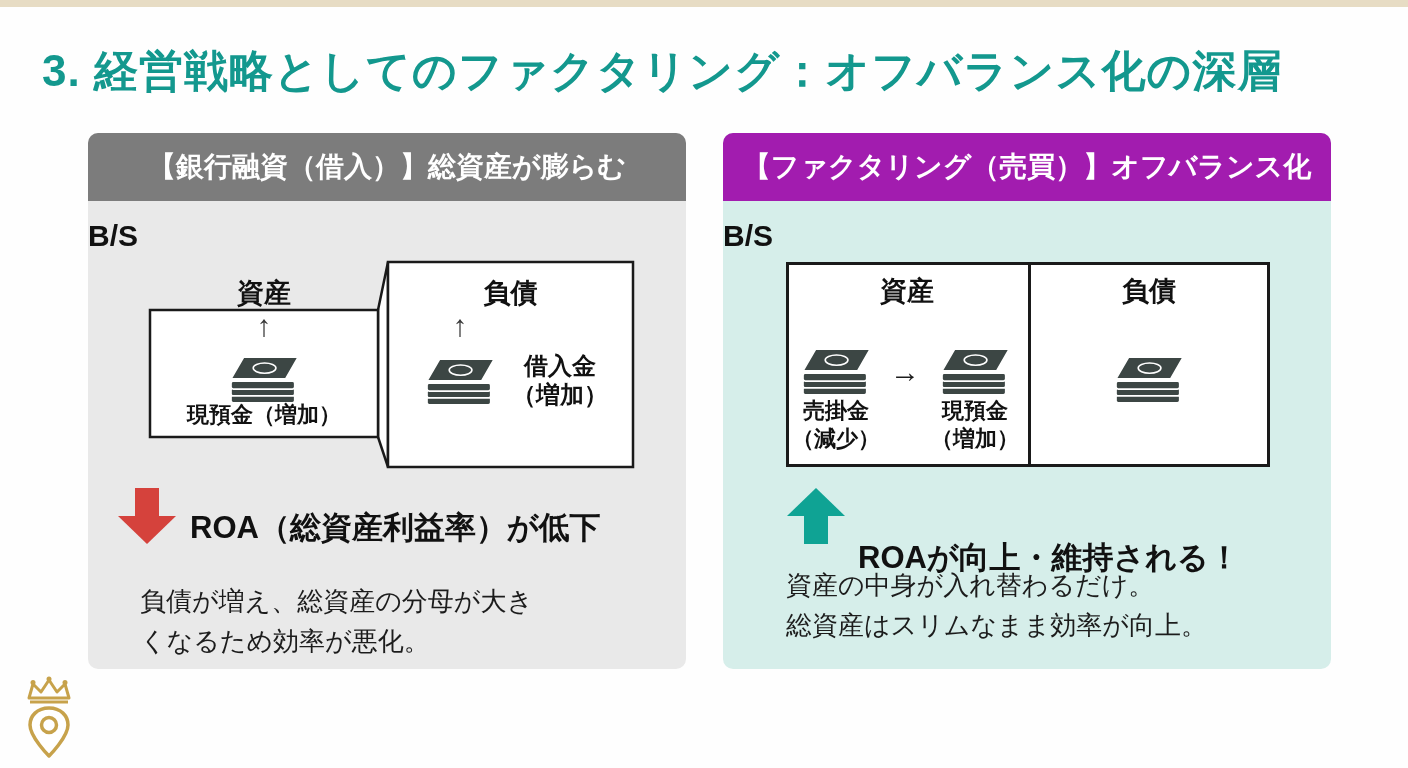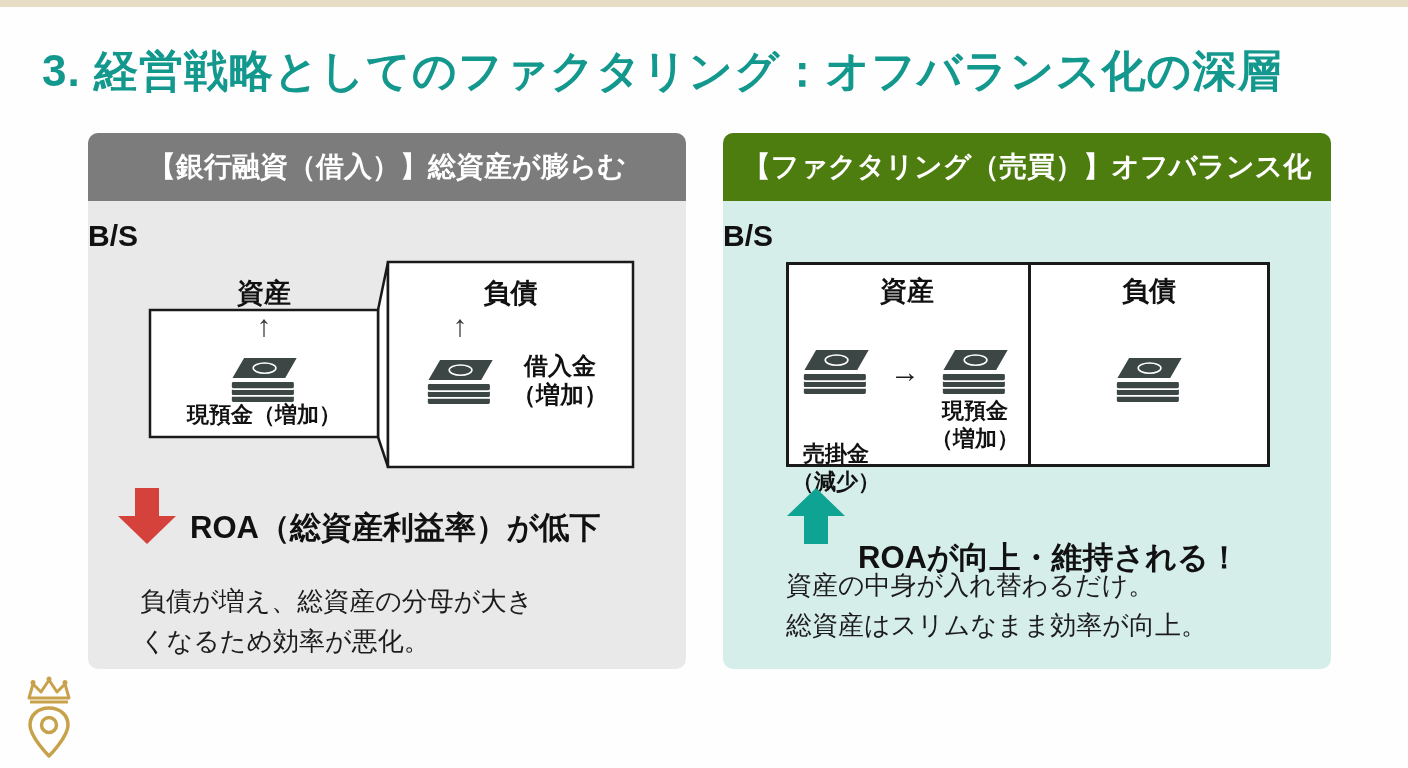--- a/index.html
+++ b/index.html
@@ -10,21 +10,21 @@
 
   .title { position:absolute; left:42px; top:42px; font-size:44px; font-weight:bold; color:#13988e; letter-spacing:1px; white-space:nowrap; }
 
   .panel { position:absolute; top:133px; height:536px; border-radius:10px; }
   .panel.left  { left:88px;  width:598px; background:#e9e9e9; }
   .panel.right { left:723px; width:608px; background:#d6eeea; }
 
   .panel-header { height:68px; border-radius:10px 10px 0 0; display:flex; align-items:center; justify-content:center;
                   color:#ffffff; font-size:28px; font-weight:bold; white-space:nowrap; }
   .panel.left  .panel-header { background:#7c7c7c; }
-  .panel.right .panel-header { background:#4d7c0f; }
+  .panel.right .panel-header { background:#a21caf; }
 
   .bs-label { position:absolute; top:86px; left:0; width:100%; text-align:left; font-size:30px; font-weight:bold; }
 
   .abs { position:absolute; }
   .ctr { text-align:center; }
   .seclabel { font-size:27px; font-weight:bold; }
 
   .bs-svg { position:absolute; left:0; top:125px; width:598px; height:215px; }
 
   .thin-arrow { font-size:30px; color:#3a3a3a; font-weight:bold; line-height:1; }
@@ -119,21 +119,21 @@
     <div class="bs-box-right">
       <div class="divider"></div>
     </div>
 
     <div class="abs ctr seclabel" style="left:63px; top:140px; width:242px;">資産</div>
     <div class="abs ctr seclabel" style="left:305px; top:140px; width:242px;">負債</div>
 
     <svg class="money abs" viewBox="0 0 64 44" style="left:76px; top:214px;" width="74" height="50">
         <use href="#money-stack"></use>
       </svg>
-    <div class="abs ctr caption" style="left:53px; top:264px; width:120px;margin-top:43px;">
+    <div class="abs ctr caption" style="left:53px; top:264px; width:120px;">
       <div>売掛金</div>
       <div>（減少）</div>
     </div>
 
     <div class="abs ctr thin-arrow" style="left:162px; top:224px; width:40px; color:#1c1c1c;">→</div>
 
     <svg class="money abs" viewBox="0 0 64 44" style="left:215px; top:214px;" width="74" height="50">
         <use href="#money-stack"></use>
       </svg>
     <div class="abs ctr caption" style="left:192px; top:264px; width:120px;">

